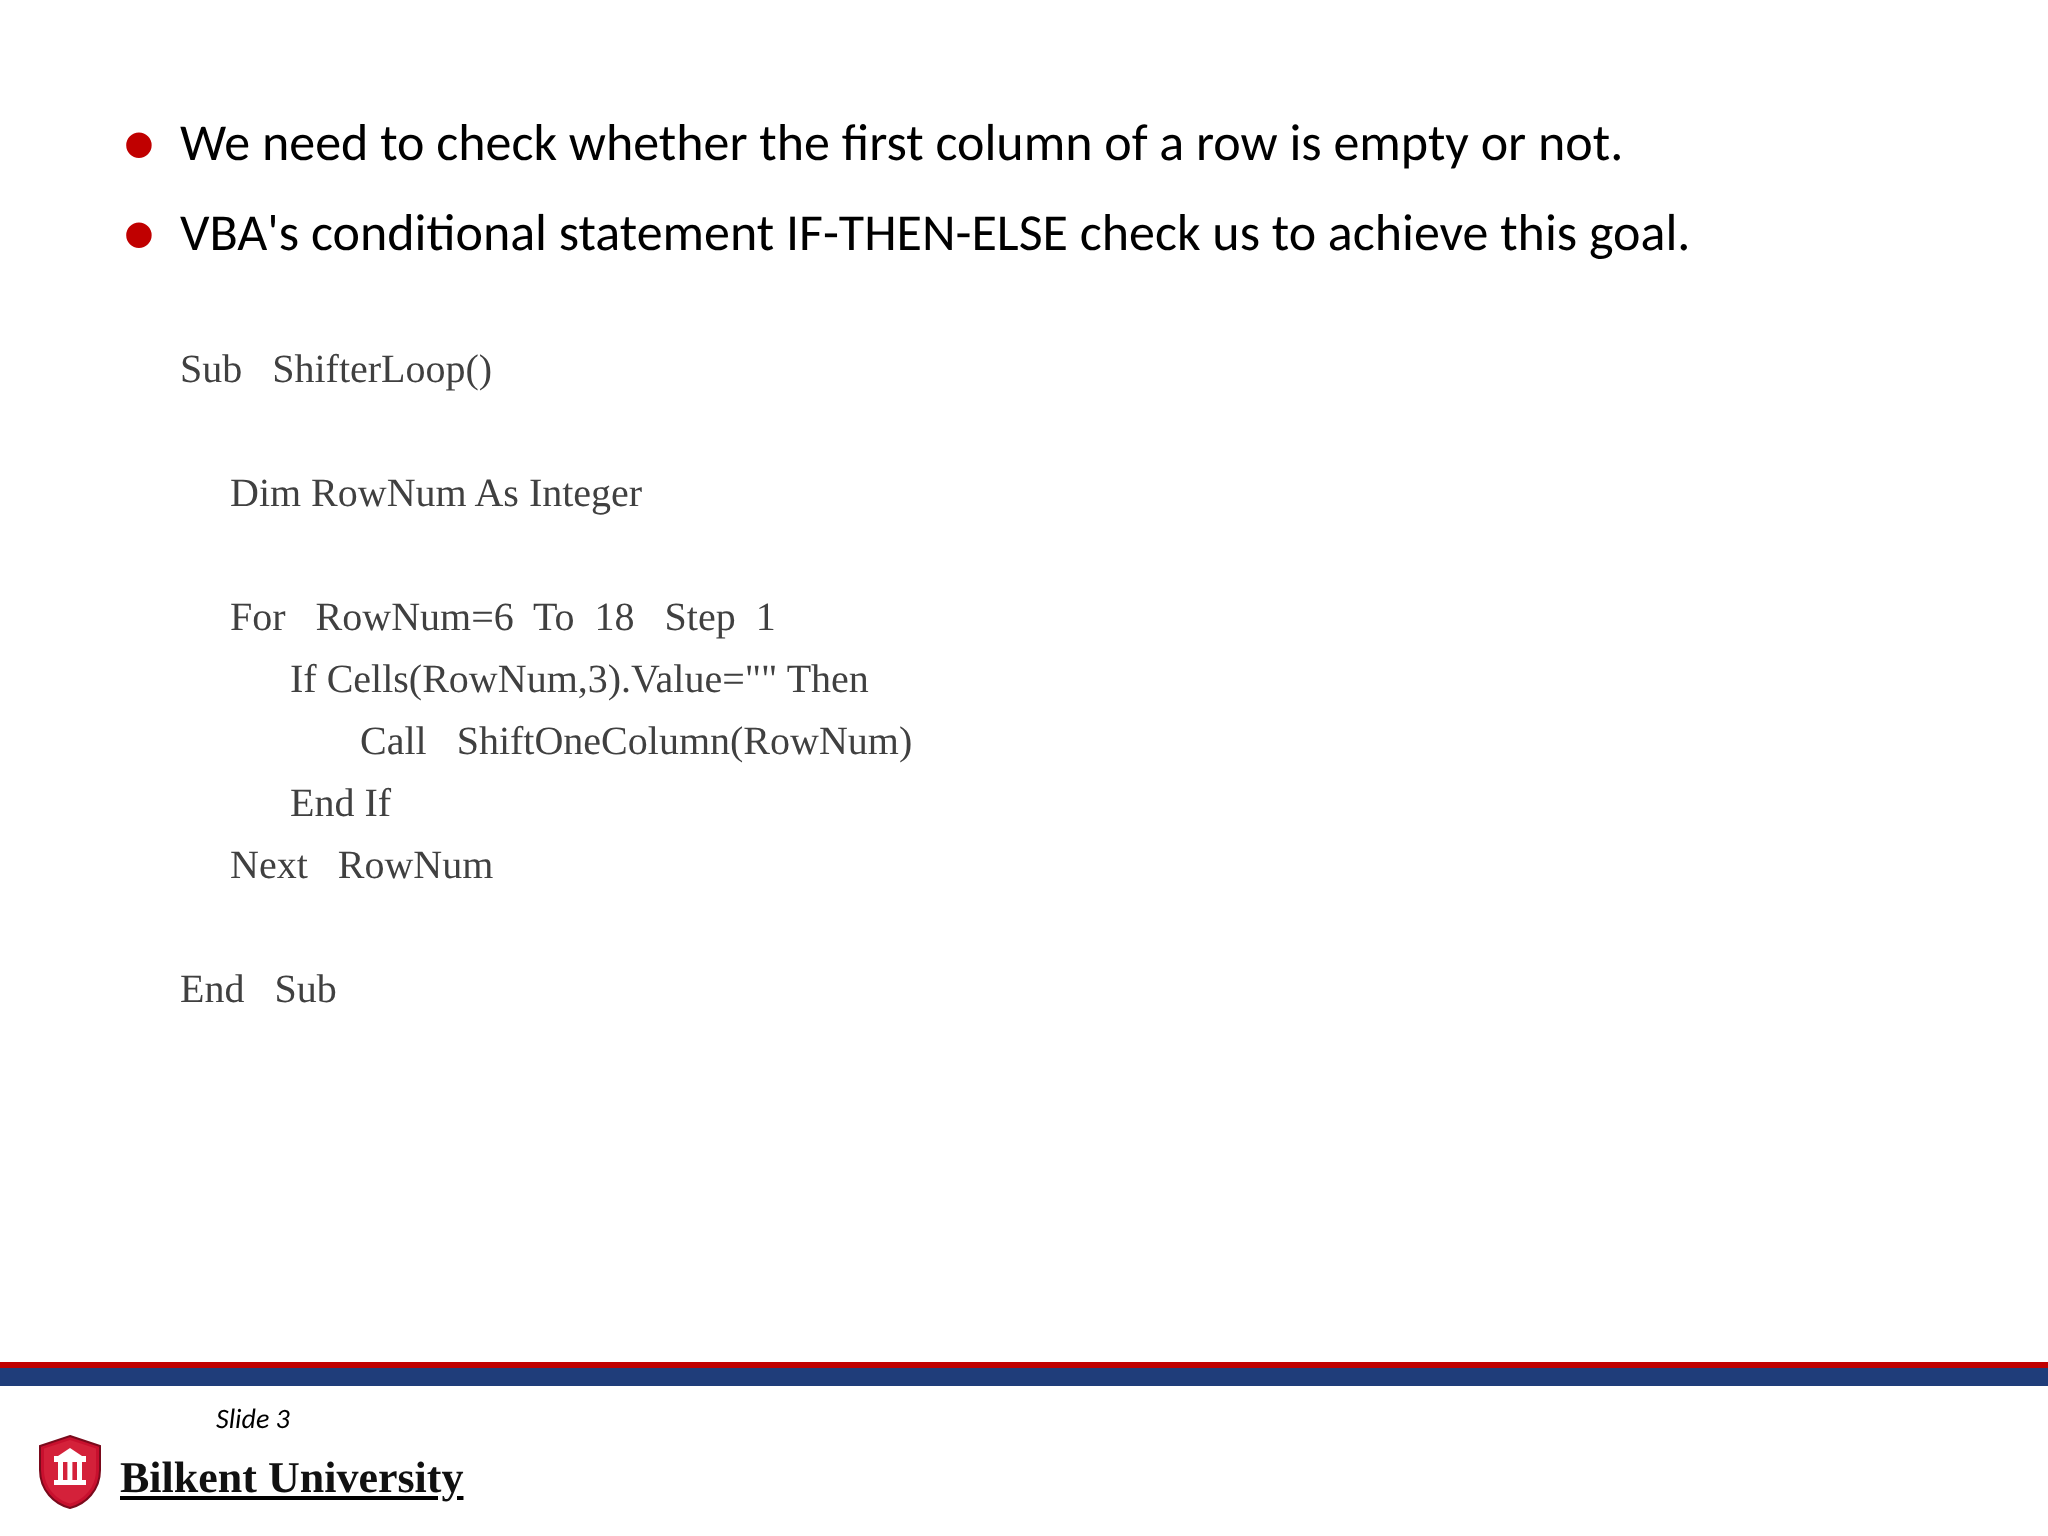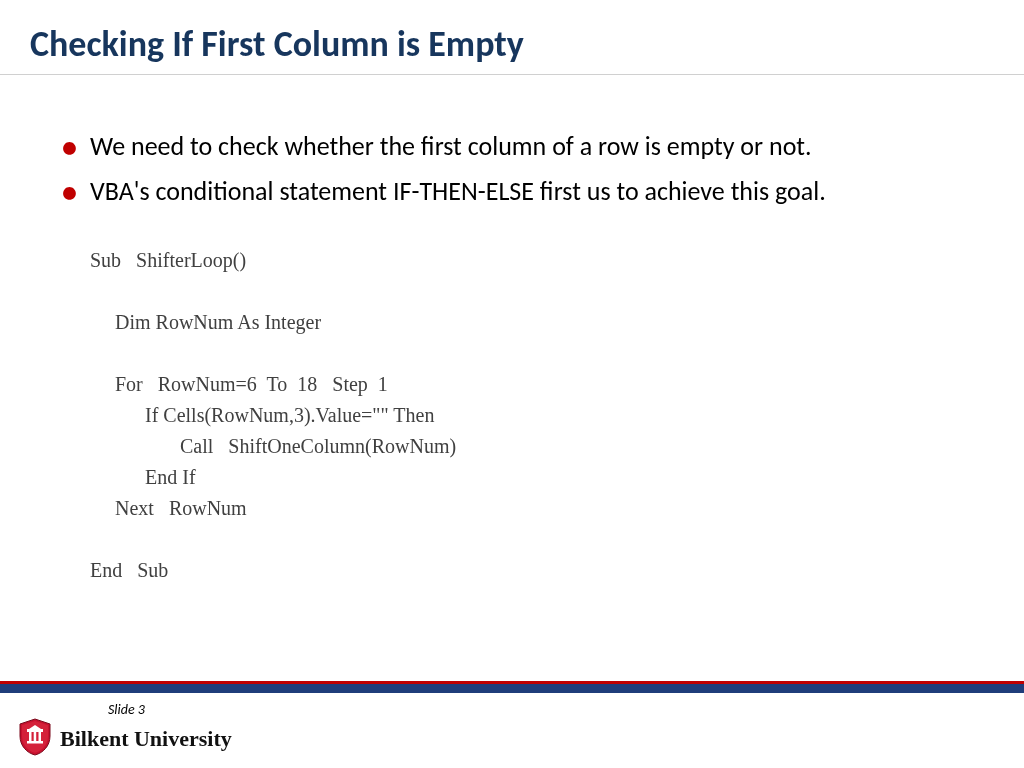--- a/index.html
+++ b/index.html
@@ -61,40 +61,40 @@
     font-style: italic;
     color: #000;
   }
   .brand {
     position: absolute;
     left: 18px;
     bottom: 8px;
     display: flex;
     align-items: center;
     gap: 8px;
+    text-decoration: underline;
   }
   .brand-text {
     font-family: Georgia, "Times New Roman", serif;
     font-size: 22px;
     font-weight: 700;
     color: #111;
   }
   .logo-svg { width: 34px; height: 38px; }
 </style>
 </head>
 <body>
 
 <div class="slide">
 
-  <div class="title">Checking If First Column is Empty</div>
 
   <div class="content">
     <ul class="bullets">
       <li>We need to check whether the first column of a row is empty or not.</li>
-      <li>VBA's conditional statement IF-THEN-ELSE first us to achieve this  goal.</li>
+      <li>VBA's conditional statement IF-THEN-ELSE check us to achieve this  goal.</li>
     </ul>
 
     <div class="code">Sub   ShifterLoop()
 
      Dim RowNum As Integer
 
      For   RowNum=6  To  18   Step  1
            If Cells(RowNum,3).Value="" Then
                   Call   ShiftOneColumn(RowNum)
            End If

